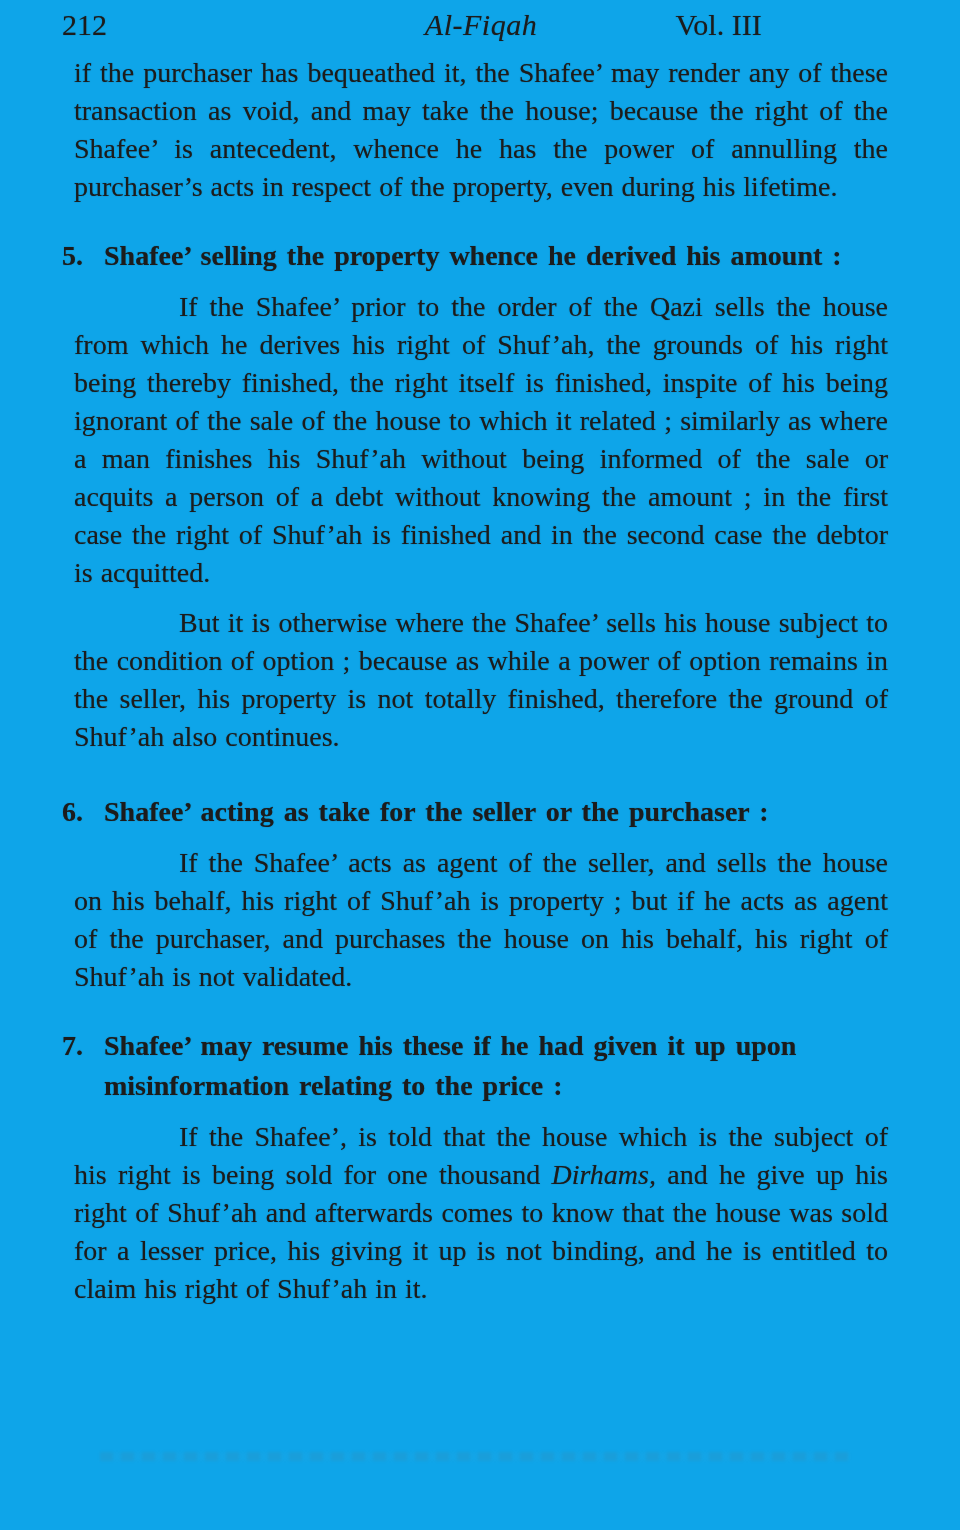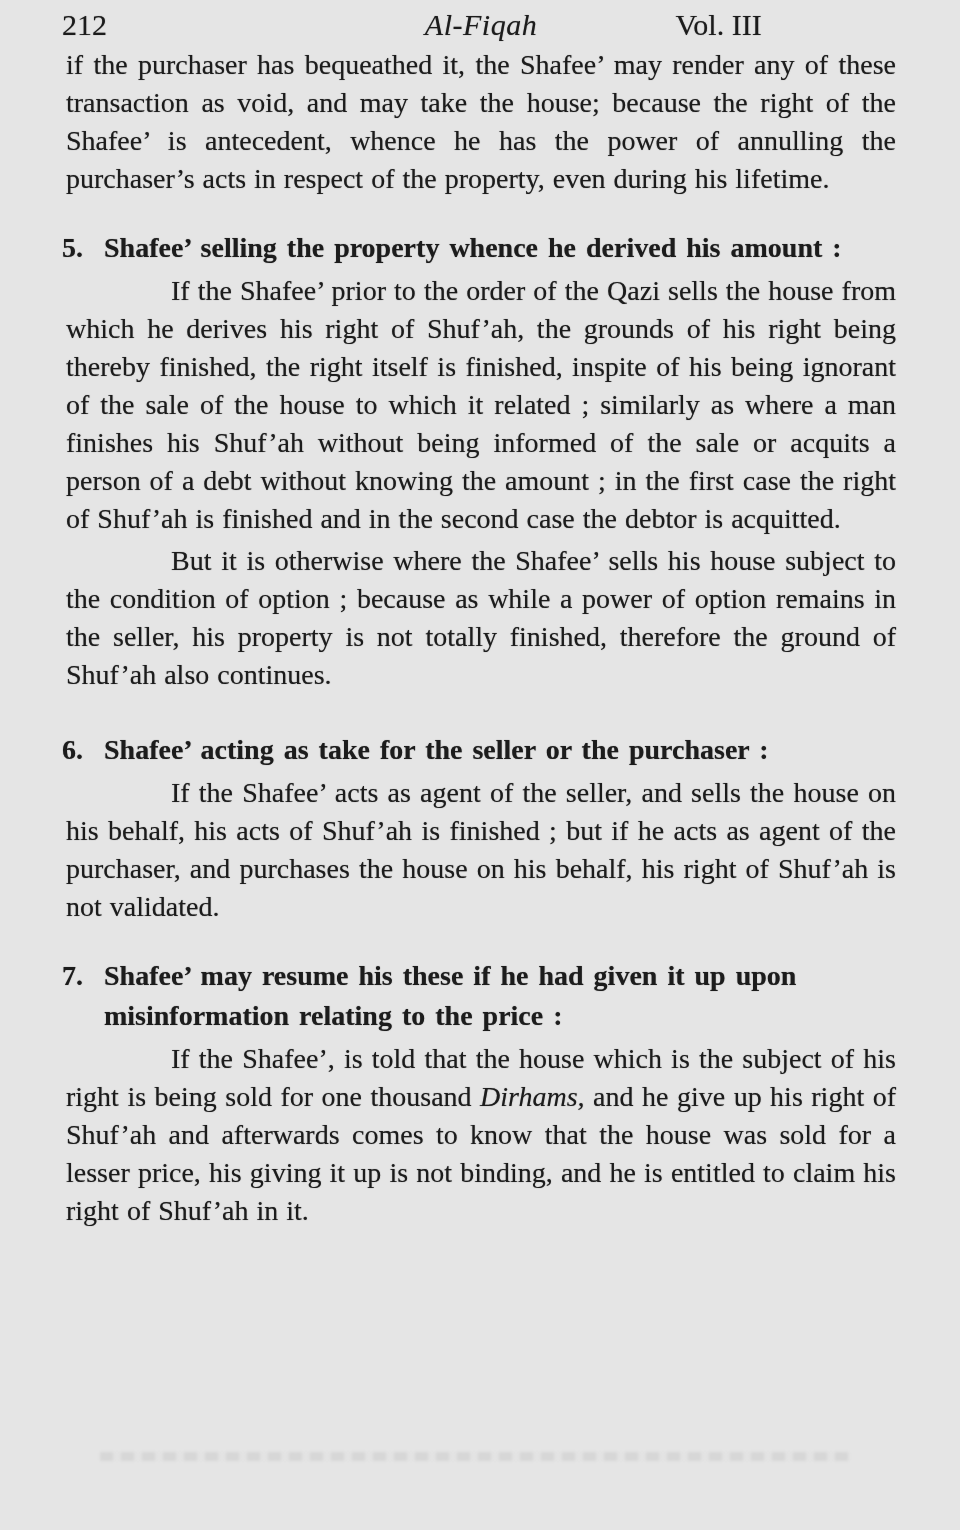--- a/index.html
+++ b/index.html
@@ -6,21 +6,21 @@
   html, body {
     margin: 0;
     padding: 0;
     background: #ffffff;
   }
   .page {
     position: relative;
     width: 960px;
     height: 1530px;
     margin: 0 auto;
-    background: #e5e5e5;
+    background: #0ea5e9;
     box-sizing: border-box;
     padding: 8px 60px 0 62px;
     overflow: hidden;
     font-family: "Liberation Serif", "DejaVu Serif", serif;
     color: #1c1c1c;
     text-shadow: 0 0 1px rgba(30,30,30,0.55);
   }
   .page-header {
     display: grid;
     grid-template-columns: 1fr auto 1fr;
@@ -31,21 +31,21 @@
   }
   .page-header .page-num { text-align: left; }
   .page-header .book-title {
     text-align: center;
     font-style: italic;
     font-weight: 400;
     letter-spacing: 0.5px;
   }
   .page-header .vol { text-align: center; }
   p.body-para {
-    margin: 4px;
+    margin: 12px;
     font-size: 28px;
     line-height: 38px;
     text-align: justify;
     word-spacing: 1px;
   }
   p.body-para.indented { text-indent: 105px; }
   .para-continuation { margin-top: 44px; }
   .mt-h5   { margin-top: 30px; }
   .mt-p2   { margin-top: 40px; }
   .mt-p3   { margin-top: 56px; }
@@ -100,21 +100,21 @@
 
   <p class="body-para indented mt-p2">If the Shafee’ prior to the order of the Qazi sells the house from which he derives his right of Shuf’ah, the grounds of his right being thereby finished, the right itself is finished, inspite of his being ignorant of the sale of the house to which it related ; similarly as where a man finishes his Shuf’ah without being informed of the sale or acquits a person of a debt without knowing the amount ; in the first case the right of Shuf’ah is finished and in the second case the debtor is acquitted.</p>
 
   <p class="body-para indented mt-p3">But it is otherwise where the Shafee’ sells his house subject to the condition of option ; because as while a power of option remains in the seller, his property is not totally finished, therefore the ground of Shuf’ah also continues.</p>
 
   <div class="section-heading mt-h6">
     <span class="h-num">6.</span>
     <span class="h-text">Shafee’ acting as take for the seller or the purchaser :</span>
   </div>
 
-  <p class="body-para indented mt-p4">If the Shafee’ acts as agent of the seller, and sells the house on his behalf, his acts of Shuf’ah is finished ; but if he acts as agent of the purchaser, and purchases the house on his behalf, his right of Shuf’ah is not validated.</p>
+  <p class="body-para indented mt-p4">If the Shafee’ acts as agent of the seller, and sells the house on his behalf, his right of Shuf’ah is property ; but if he acts as agent of the purchaser, and purchases the house on his behalf, his right of Shuf’ah is not validated.</p>
 
   <div class="section-heading mt-h7">
     <span class="h-num">7.</span>
     <span class="h-text">Shafee’ may resume his these if he had given it up upon misinformation relating to the price :</span>
   </div>
 
   <p class="body-para indented mt-p5"><span>If the Shafee’, is told that the house which is the subject of his right is being sold for one thousand </span><span class="italic">Dirhams,</span><span> and he give up his right of Shuf’ah and afterwards comes to know that the house was sold for a lesser price, his giving it up is not binding, and he is entitled to claim his right of Shuf’ah in it.</span></p>
 
   <div class="bleed-through"></div>
 

